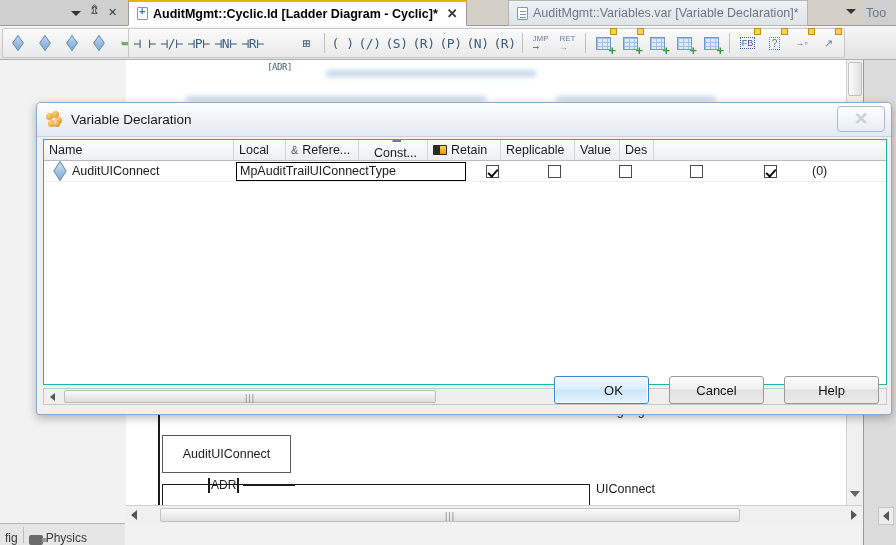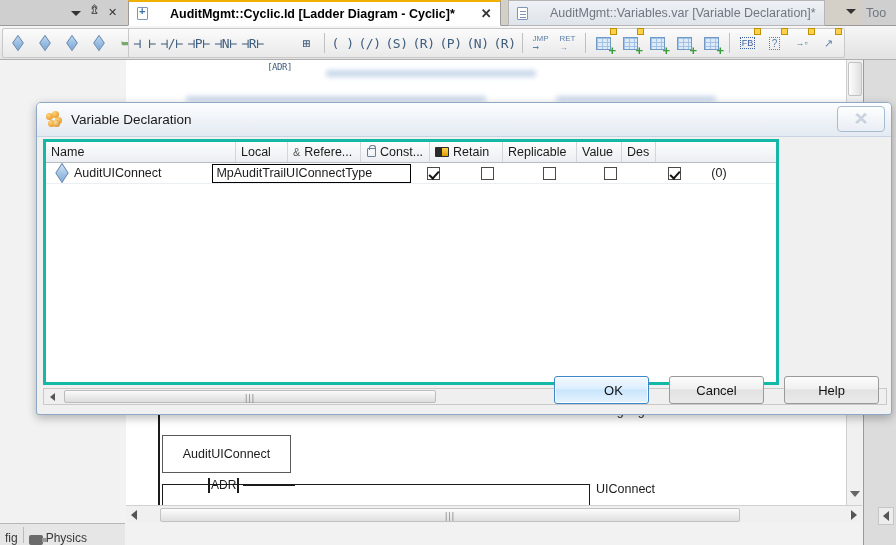--- a/index.html
+++ b/index.html
@@ -35,21 +35,21 @@
     content: "⇯"; position: absolute; left: 0; top: -4px;
     font-size: 13px; color: #333; line-height: 14px;
   }
   .cap-icon.close::before {
     content: "✕"; position: absolute; left: 0; top: -2px;
     font-size: 11px; color: #333; line-height: 14px;
   }
 
   .tab {
     position: absolute; top: 0; height: 26px;
-    display: flex; align-items: center; gap: 22px;
+    display: flex; align-items: center; gap: 5px;
     padding: 0 8px;
     font-size: 12.5px;
     white-space: nowrap;
   }
   .tab.active {
     left: 128px;
     background: #ffffff;
     border: 1px solid #9a9a9a; border-bottom: 1px solid #ffffff;
     border-top: 2px solid #f0b000;
     font-weight: bold; color: #000;
@@ -316,22 +316,22 @@
     border: 1px solid #a9bbd1; border-radius: 4px;
     display: flex; align-items: center; justify-content: center;
     cursor: pointer;
   }
   .dlg-close span {
     font-size: 17px; font-weight: bold;
     color: #c9d4e0; text-shadow: 0 1px 0 #fff, 0 0 1px #9aa8b8;
   }
 
   .grid-wrap {
-    position: absolute; left: 6px; top: 36px; width: 736px; height: 246px;
-    background: #fff; border: 3px solid #14b8a6;
+    position: absolute; left: 6px; top: 36px; width: 844px; height: 246px;
+    background: #fff; border: 1px solid #14b8a6;
   }
   .grid-header {
     display: flex; height: 21px;
     background: linear-gradient(180deg,#fdfdfd,#eceef1);
     border-bottom: 1px solid #b6bcc4;
     font-size: 12.5px; color: #1b1b1b;
   }
   .gh-cell {
     display: flex; align-items: center; gap: 4px;
     padding-left: 5px; border-right: 1px solid #d2d6da;
@@ -645,21 +645,21 @@
         <div class="gh-cell" style="width:190px;">
           <span>Name</span>
         </div>
         <div class="gh-cell" style="width:52px;">
           <span>Local</span>
         </div>
         <div class="gh-cell" style="width:73px;">
           <span class="amp-ic">&amp;</span>
           <span>Refere...</span>
         </div>
-        <div class="gh-cell" style="width:69px;">
+        <div class="gh-cell" style="width:69px;flex-direction:column;">
           <span class="lock-ic"></span>
           <span>Const...</span>
         </div>
         <div class="gh-cell" style="width:73px;">
           <span class="retain-ic"></span>
           <span>Retain</span>
         </div>
         <div class="gh-cell" style="width:74px;">
           <span>Replicable</span>
         </div>

